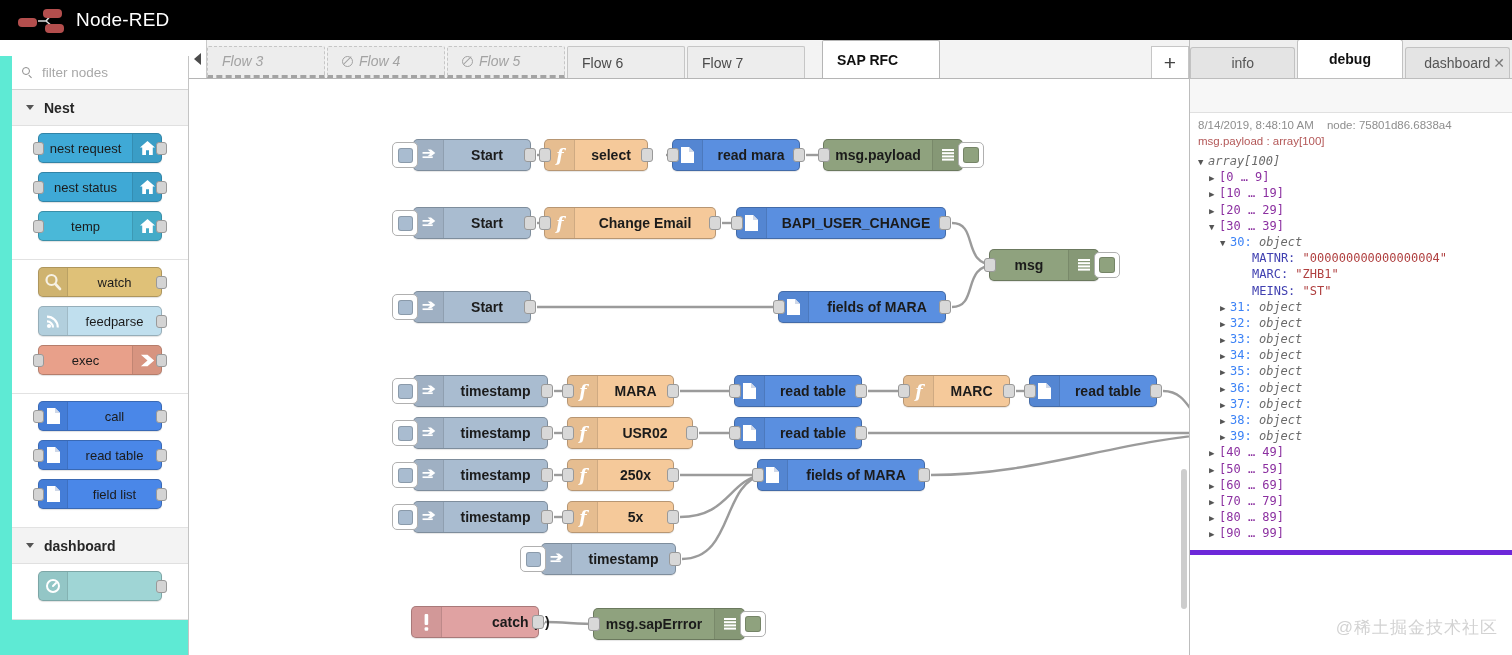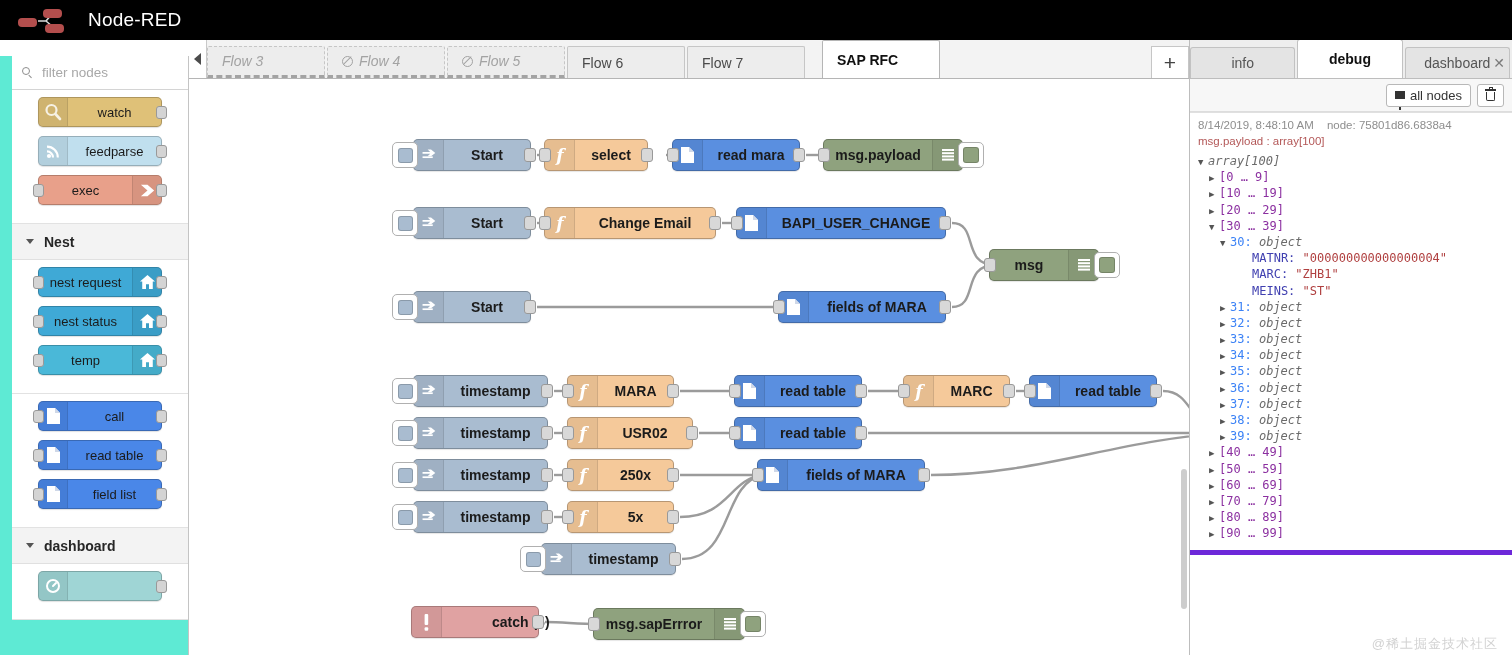--- a/index.html
+++ b/index.html
@@ -23,21 +23,21 @@
   #logo-wrap { display:flex; align-items:center; padding-left: 18px; }
   .nr-logo { width: 50px; height: 26px; position: relative; }
   .nr-logo .nub {
     position: absolute; background: #b34e4d; border-radius: 4px;
   }
   .nr-logo .nub.a { width: 19px; height: 9px; left: 0px;  top: 11px; }
   .nr-logo .nub.b { width: 19px; height: 9px; left: 25px; top: 2px; }
   .nr-logo .nub.c { width: 19px; height: 9px; left: 27px; top: 17px; }
   .nr-logo svg { position: absolute; left: 0; top: 0; }
   #brand-title {
-    color: #fff; font-size: 19px; margin-left: 20px; letter-spacing: 0.2px;
+    color: #fff; font-size: 19px; margin-left: 8px; letter-spacing: 0.2px;
   }
   #header-right {
     margin-left: auto; display: flex; align-items: center; padding-right: 14px; gap: 16px;
   }
   #deploy-btn {
     background: #3a3a3a; border-radius: 3px;
     height: 28px; display: flex; align-items: center;
     color: #9e9e9e; font-size: 14px;
     cursor: default; user-select: none;
   }
@@ -284,22 +284,22 @@
   .exp {
     display:inline-block; width: 10px; color: #555; font-size: 9px; flex: none;
   }
   .k-arr { color: #6b6b6b; font-style: italic; }
   .k-idx { color: #3b82f6; }
   .k-obj { color: #6b6b6b; font-style: italic; }
   .k-key { color: #4040b0; }
   .k-str { color: #b04040; }
   .k-rng { color: #8b2fa0; }
   #watermark {
-    position: absolute; right: 14px; bottom: 2px;
-    font-size: 13px; color: #d2d2d2; letter-spacing: 1px; pointer-events: none;
+    position: absolute; right: 14px; bottom: 16px;
+    font-size: 17px; color: #d2d2d2; letter-spacing: 1px; pointer-events: none;
   }
 </style>
 </head>
 <body>
 
 <div id="header">
   <div id="logo-wrap">
     <div class="nr-logo">
       <svg width="50" height="26" viewBox="0 0 50 26">
         <path d="M20 14 L28 14 M28 14 L34 7 M28 14 L35 20" stroke="#d9d9d9" stroke-width="1.6" fill="none"></path>
@@ -317,55 +317,20 @@
   <div id="palette">
     <div id="palette-search">
       <span class="search-glyph">
         <span class="ring"></span>
           <span class="hnd"></span>
       </span>
       <input id="filter-input" type="text" placeholder="filter nodes" style="">
     </div>
     <div id="palette-groups">
         <div class="pal-group">
-          <div class="pal-body">
-            <div class="pal-node" style="background: rgb(223, 193, 120);">
-              <span class="pal-ico left">
-                <svg width="18" height="18" viewBox="0 0 18 18">
-                  <circle cx="7.5" cy="7" r="5" fill="none" stroke="#f6f1e4" stroke-width="2.2"></circle>
-                  <path d="M11.4 11 L16 16" stroke="#f6f1e4" stroke-width="2.6" stroke-linecap="round"></path>
-                </svg>
-              </span>
-              <span class="lbl">watch</span>
-              <span class="port out"></span>
-            </div>
-            <div class="pal-node" style="background: rgb(192, 223, 238);">
-              <span class="pal-ico left">
-                <svg width="15" height="16" viewBox="0 0 15 16">
-                  <circle cx="3" cy="13" r="2.1" fill="#ffffff"></circle>
-                  <path d="M1 8.4 a6 6 0 0 1 6 6" fill="none" stroke="#ffffff" stroke-width="2.1"></path>
-                  <path d="M1 3.6 a10.8 10.8 0 0 1 10.8 10.8" fill="none" stroke="#ffffff" stroke-width="2.1"></path>
-                </svg>
-              </span>
-              <span class="lbl">feedparse</span>
-              <span class="port out"></span>
-            </div>
-            <div class="pal-node" style="background: rgb(232, 160, 138);">
-              <span class="port in"></span>
-              <span class="lbl">exec</span>
-              <span class="pal-ico right">
-                <svg width="17" height="17" viewBox="0 0 18 18">
-                  <path d="M2 3 h7 l7 6 -7 6 h-7 l7 -6z" fill="#ffffff"></path>
-                </svg>
-              </span>
-              <span class="port out"></span>
-            </div>
-          </div>
-        </div>
-        <div class="pal-group">
           <div class="pal-header">
             <span class="chev"></span>
             <span class="pal-header-label">Nest</span>
           </div>
           <div class="pal-body">
             <div class="pal-node" style="background: rgb(63, 169, 214);">
               <span class="port in"></span>
               <span class="lbl">nest request</span>
               <span class="pal-ico right">
                 <svg width="17" height="16" viewBox="0 0 18 17">
@@ -383,20 +348,55 @@
                 </svg>
               </span>
               <span class="port out"></span>
             </div>
             <div class="pal-node" style="background: rgb(74, 184, 216);">
               <span class="port in"></span>
               <span class="lbl">temp</span>
               <span class="pal-ico right">
                 <svg width="17" height="16" viewBox="0 0 18 17">
                   <path d="M9 1 L17 8 h-2.4 v8 h-4 v-5 h-3.2 v5 h-4 V8 H1z" fill="#ffffff"></path>
+                </svg>
+              </span>
+              <span class="port out"></span>
+            </div>
+          </div>
+        </div>
+        <div class="pal-group">
+          <div class="pal-body">
+            <div class="pal-node" style="background: rgb(223, 193, 120);">
+              <span class="pal-ico left">
+                <svg width="18" height="18" viewBox="0 0 18 18">
+                  <circle cx="7.5" cy="7" r="5" fill="none" stroke="#f6f1e4" stroke-width="2.2"></circle>
+                  <path d="M11.4 11 L16 16" stroke="#f6f1e4" stroke-width="2.6" stroke-linecap="round"></path>
+                </svg>
+              </span>
+              <span class="lbl">watch</span>
+              <span class="port out"></span>
+            </div>
+            <div class="pal-node" style="background: rgb(192, 223, 238);">
+              <span class="pal-ico left">
+                <svg width="15" height="16" viewBox="0 0 15 16">
+                  <circle cx="3" cy="13" r="2.1" fill="#ffffff"></circle>
+                  <path d="M1 8.4 a6 6 0 0 1 6 6" fill="none" stroke="#ffffff" stroke-width="2.1"></path>
+                  <path d="M1 3.6 a10.8 10.8 0 0 1 10.8 10.8" fill="none" stroke="#ffffff" stroke-width="2.1"></path>
+                </svg>
+              </span>
+              <span class="lbl">feedparse</span>
+              <span class="port out"></span>
+            </div>
+            <div class="pal-node" style="background: rgb(232, 160, 138);">
+              <span class="port in"></span>
+              <span class="lbl">exec</span>
+              <span class="pal-ico right">
+                <svg width="17" height="17" viewBox="0 0 18 18">
+                  <path d="M2 3 h7 l7 6 -7 6 h-7 l7 -6z" fill="#ffffff"></path>
                 </svg>
               </span>
               <span class="port out"></span>
             </div>
           </div>
         </div>
         <div class="pal-group">
           <div class="pal-body">
             <div class="pal-node" style="background: rgb(74, 135, 232);">
               <span class="port in"></span>
@@ -849,33 +849,20 @@
           <span>info</span>
         </div>
         <div class="sb-tab active">
           <span>debug</span>
         </div>
         <div class="sb-tab">
           <span>dashboard</span>
           <span class="sb-close">✕</span>
         </div>
       </div>
-    <div id="sb-toolbar">
-      <div class="sb-btn">
-        <span class="filter-glyph"></span>
-        <span>all nodes</span>
-      </div>
-      <div class="sb-btn" style="padding:0 7px;">
-        <span class="trash-glyph">
-          <span class="hdl"></span>
-            <span class="lid"></span>
-            <span class="bin"></span>
-        </span>
-      </div>
-    </div>
     <div id="debug-log">
       <div class="dbg-msg">
         <div class="dbg-meta">
           <span>8/14/2019, 8:48:10 AM</span>
           <span class="node-id">node: 75801d86.6838a4</span>
         </div>
         <div class="dbg-topic">msg.payload : array[100]</div>
         <div class="dbg-tree" id="dbg-tree">
             <div class="trow"><span style="display:inline-block;width:0px"></span><span class="exp">▼</span><span class="tw k-arr">array[100]</span></div>
             <div class="trow"><span style="display:inline-block;width:11px"></span><span class="exp">▶</span><span class="tw k-rng">[0 … 9]</span></div>

